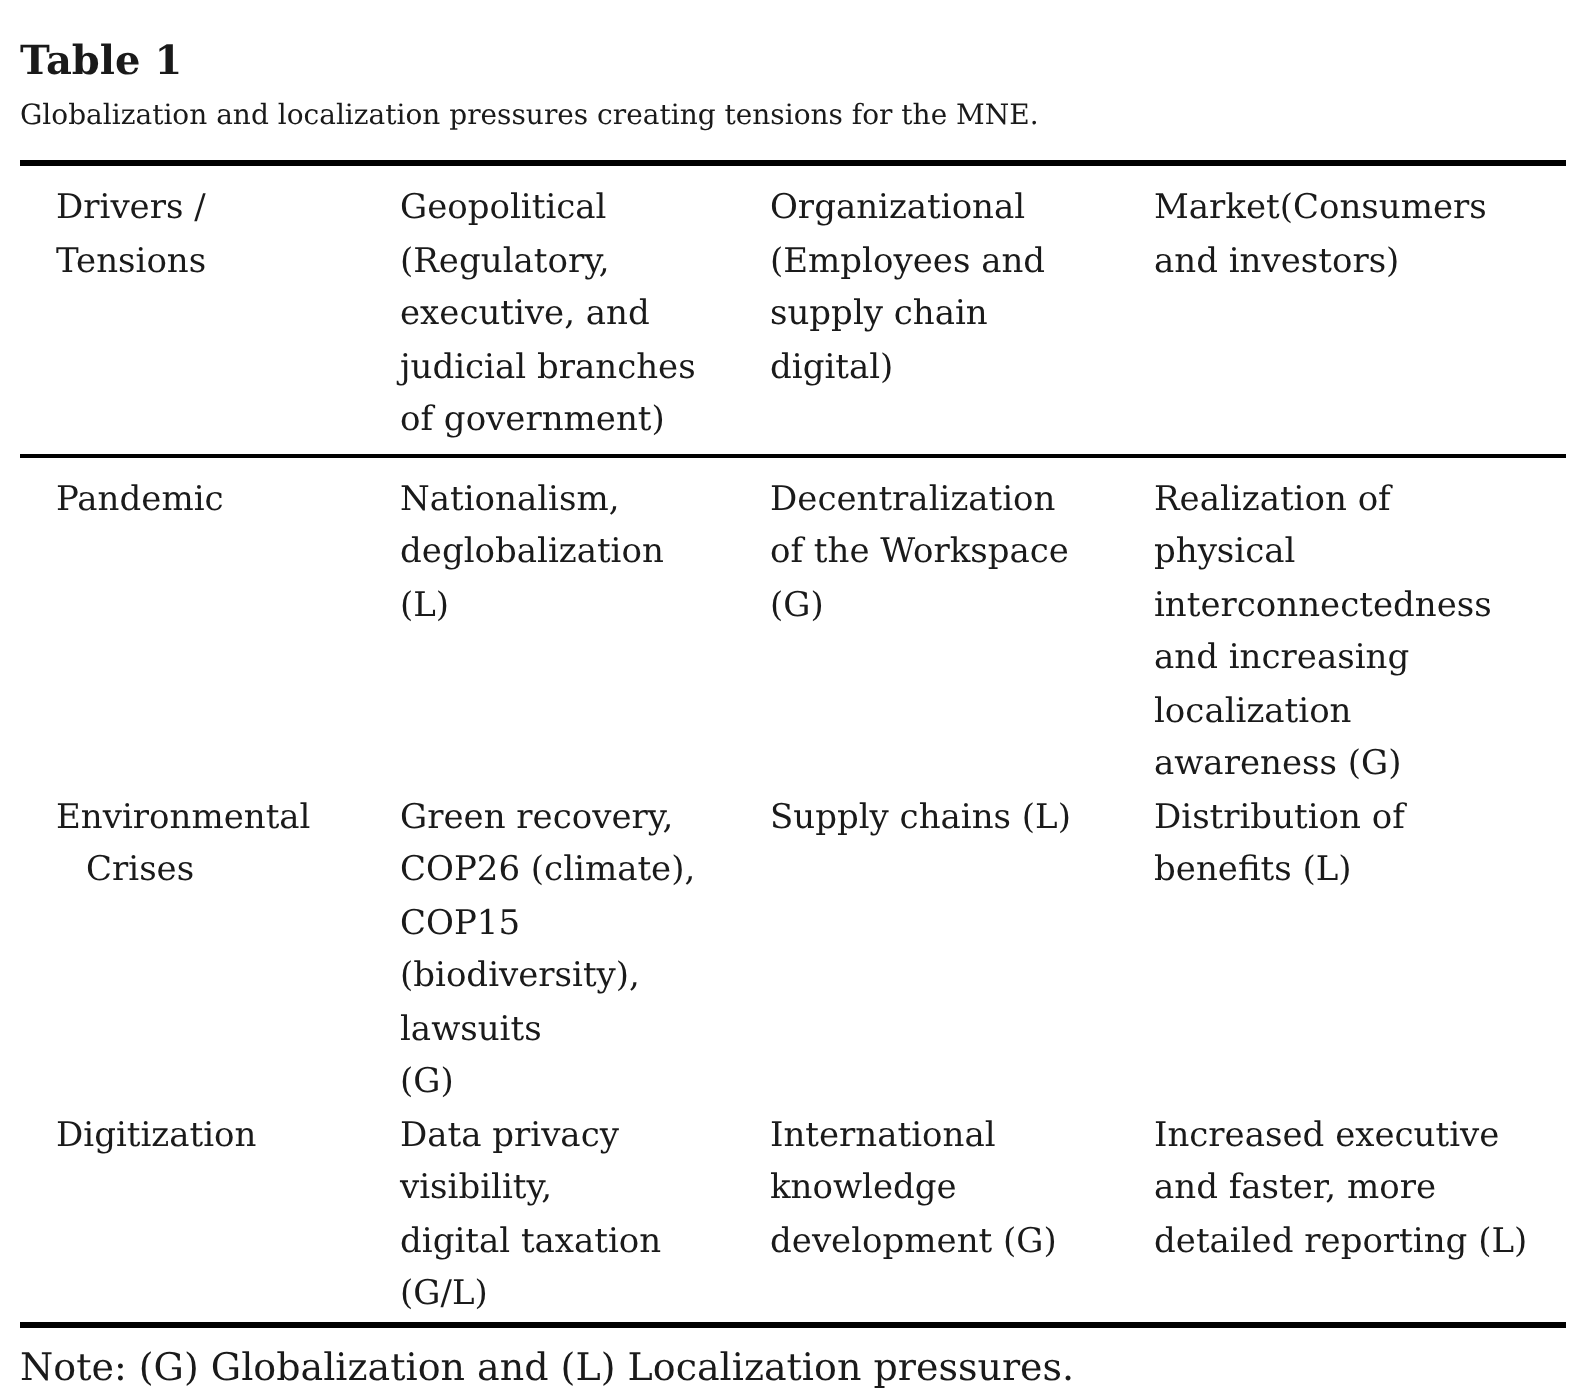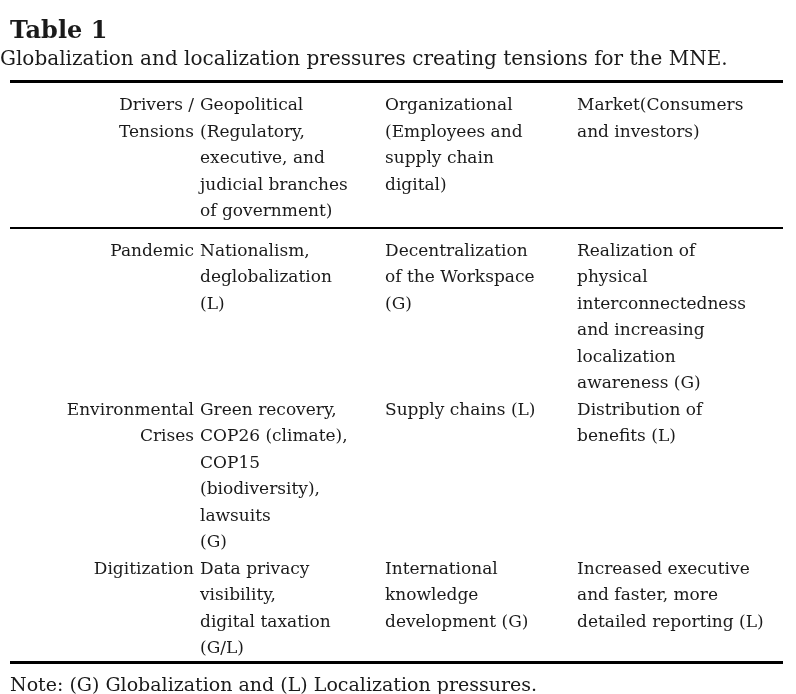--- a/index.html
+++ b/index.html
@@ -9,26 +9,27 @@
     height: 694px;
     box-sizing: border-box;
     background: #ffffff;
     color: #1a1a1a;
     font-family: "DejaVu Serif", "Liberation Serif", serif;
     padding-top: 16px;
     overflow: hidden;
   }
   .title {
     margin-left: 10px;
-    font-size: 24px;
+    font-size: 20px;
     font-weight: bold;
     line-height: 28px;
   }
   .caption {
-    font-size: 20px;
+    margin-left: 10px;
+    font-size: 14px;
     line-height: 28px;
   }
   .rule {
     margin-left: 10px;
     width: 773px;
     background: #000000;
   }
   .rule.top    { height: 3px; margin-top: 8px; }
   .rule.mid    { height: 2px; }
   .rule.bottom { height: 3px; }
@@ -38,21 +39,21 @@
     margin-left: 10px;
     width: 773px;
   }
   .cell {
     font-size: 17px;
     line-height: 26.5px;
     white-space: pre-line;
     padding-right: 6px;
     box-sizing: border-box;
   }
-  .cell.c1 { padding-left: 18px; text-align: right; }
+  .cell.c1 { padding-left: 18px; }
   .header-row .cell { padding-top: 8px; padding-bottom: 3px; }
   .body-row.first .cell { padding-top: 8px; }
   .body-row .cell.c1 {
     padding-left: 33px;   
     text-indent: -15px;   
   }
   .note {
     margin-left: 10px;
     font-size: 19px;
     line-height: 27px;

